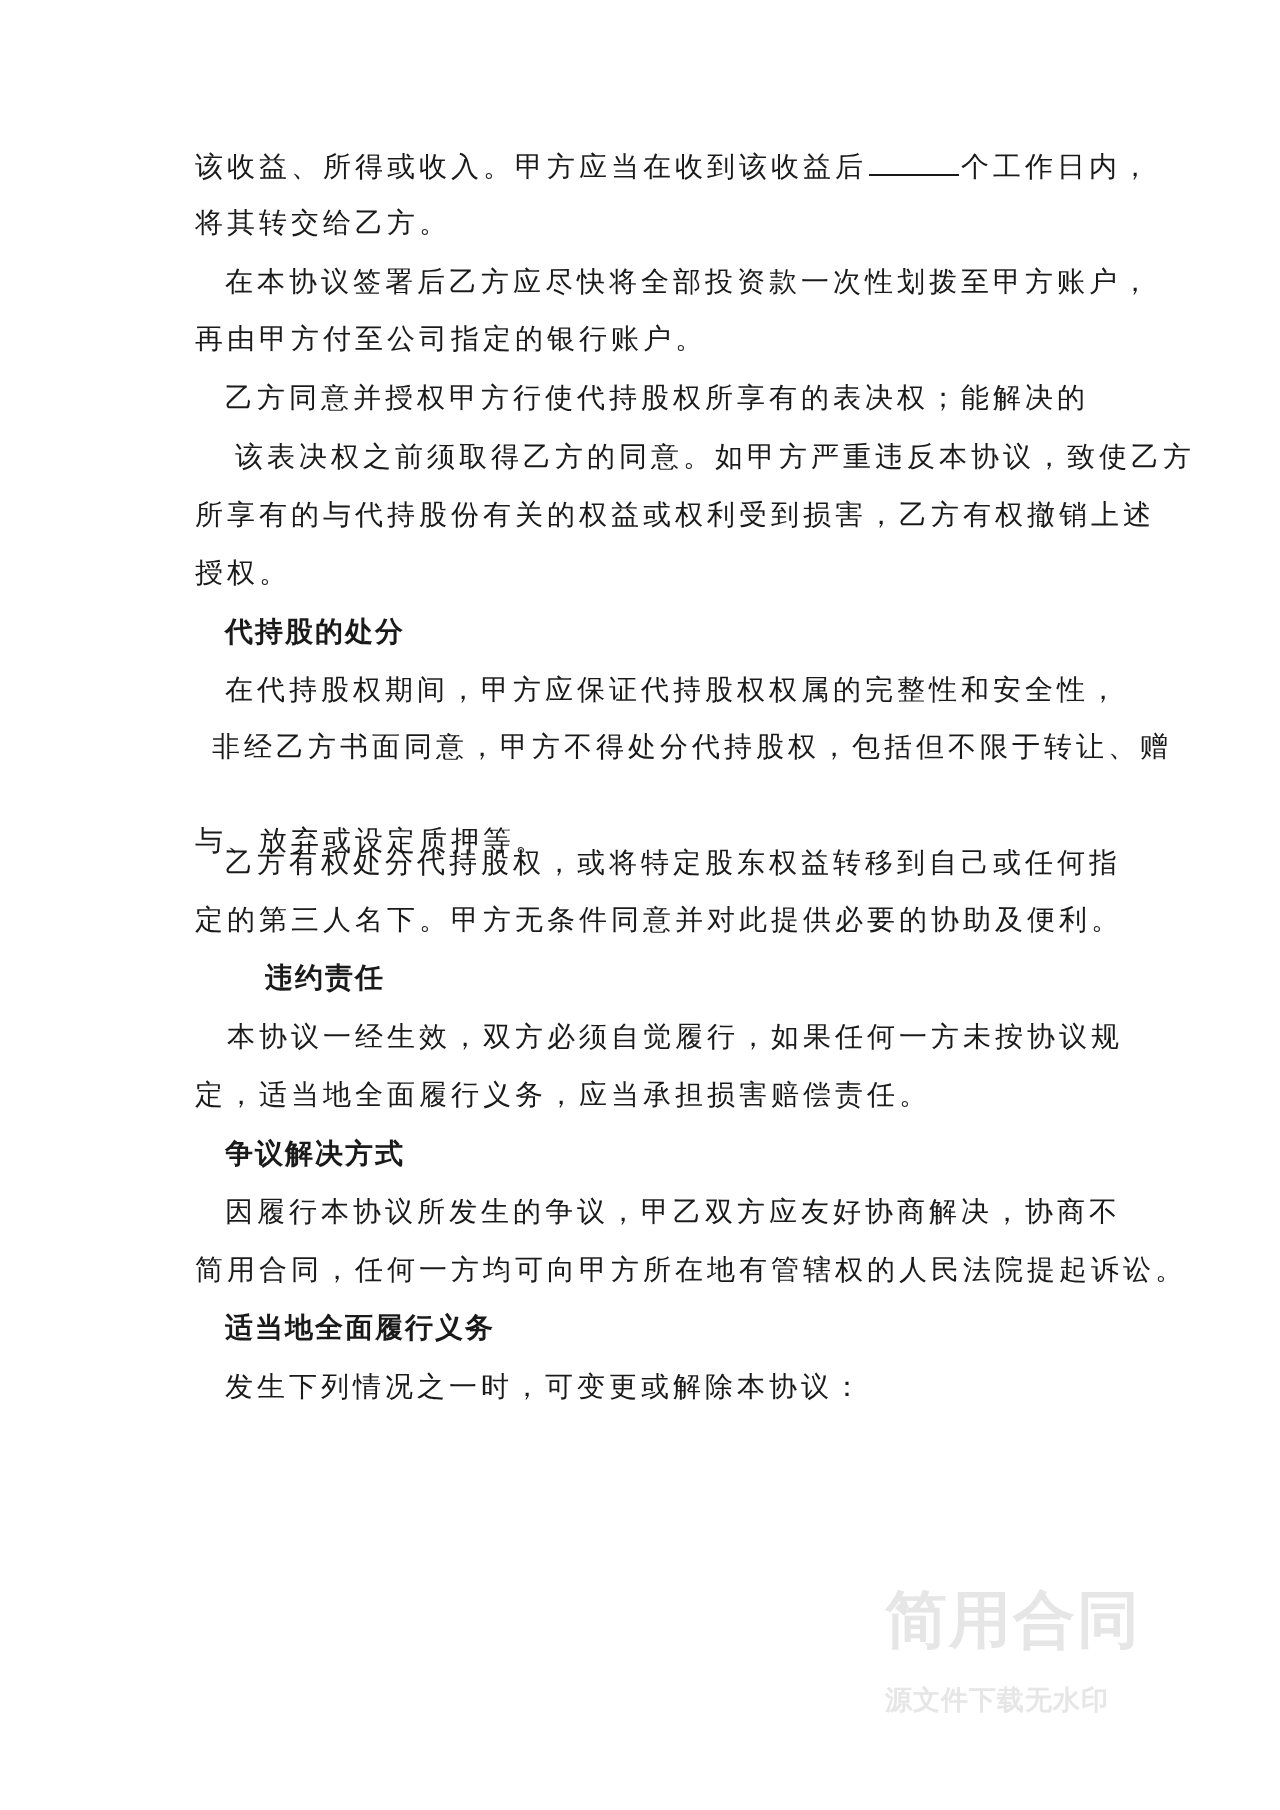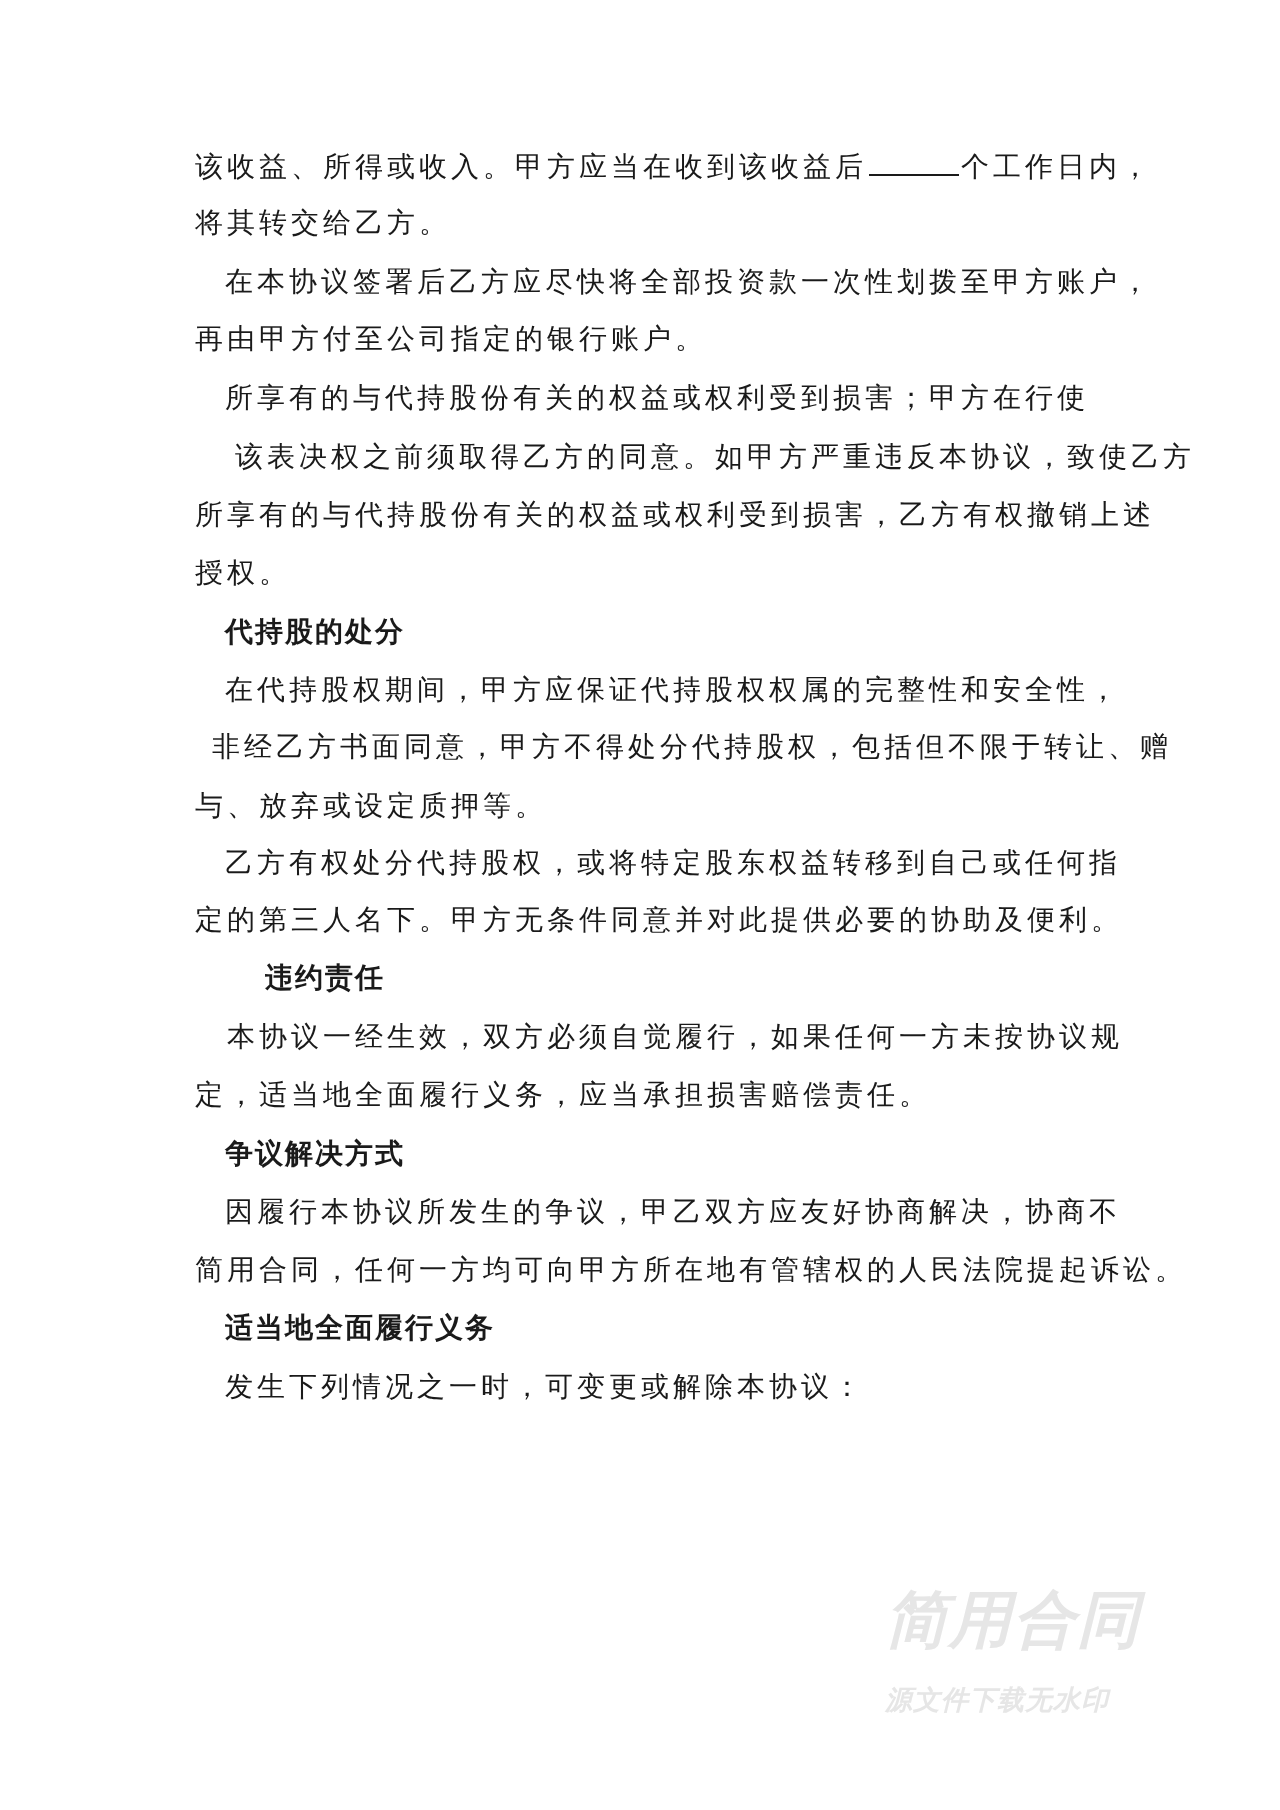--- a/index.html
+++ b/index.html
@@ -43,21 +43,20 @@
       width: 90px;
       height: 26px;
       vertical-align: baseline;
       margin: 0 2px;
     }
     .watermark {
       position: absolute;
       color: #e6e6e6;
       font-family: "DejaVu Sans", "Liberation Sans", sans-serif;
       font-weight: bold;
-      font-style: italic;
       white-space: nowrap;
       user-select: none;
     }
     .wm-main {
       left: 885px;
       top: 1585px;
       font-size: 62px;
       letter-spacing: 2px;
       line-height: 70px;
     }
@@ -75,29 +74,29 @@
 <div class="page">
 
   <div class="line" style="top:147px;">
     <span>该收益、所得或收入。甲方应当在收到该收益后</span><span class="blank"></span><span>个工作日内，</span>
   </div>
   <div class="line" style="top:203px;">将其转交给乙方。</div>
 
   <div class="line indent" style="top:262px;">在本协议签署后乙方应尽快将全部投资款一次性划拨至甲方账户，</div>
   <div class="line" style="top:319px;">再由甲方付至公司指定的银行账户。</div>
 
-  <div class="line indent" style="top:378px;">所享有的与代持股份有关的权益或权利受到损害；甲方在行使</div>
+  <div class="line indent" style="top:378px;">乙方同意并授权甲方行使代持股权所享有的表决权；能解决的</div>
   <div class="line" style="top:437px;margin-left:40px;">该表决权之前须取得乙方的同意。如甲方严重违反本协议，致使乙方</div>
   <div class="line" style="top:495px;">所享有的与代持股份有关的权益或权利受到损害，乙方有权撤销上述</div>
   <div class="line" style="top:553px;">授权。</div>
 
   <div class="line heading indent" style="top:612px;">代持股的处分</div>
   <div class="line indent" style="top:670px;">在代持股权期间，甲方应保证代持股权权属的完整性和安全性，</div>
   <div class="line" style="top:727px;margin-left:17px;">非经乙方书面同意，甲方不得处分代持股权，包括但不限于转让、赠</div>
-  <div class="line" style="top:786px;">与、放弃或设定质押等。</div>
+  <div class="line" style="top:821px;">与、放弃或设定质押等。</div>
   <div class="line indent" style="top:843px;">乙方有权处分代持股权，或将特定股东权益转移到自己或任何指</div>
   <div class="line" style="top:900px;">定的第三人名下。甲方无条件同意并对此提供必要的协助及便利。</div>
 
   <div class="line heading indent-h2" style="top:958px;">违约责任</div>
   <div class="line indent" style="top:1017px;text-align:center;">本协议一经生效，双方必须自觉履行，如果任何一方未按协议规</div>
   <div class="line" style="top:1075px;">定，适当地全面履行义务，应当承担损害赔偿责任。</div>
 
   <div class="line heading indent" style="top:1134px;">争议解决方式</div>
   <div class="line indent" style="top:1192px;">因履行本协议所发生的争议，甲乙双方应友好协商解决，协商不</div>
   <div class="line" style="top:1250px;">简用合同，任何一方均可向甲方所在地有管辖权的人民法院提起诉讼。</div>

